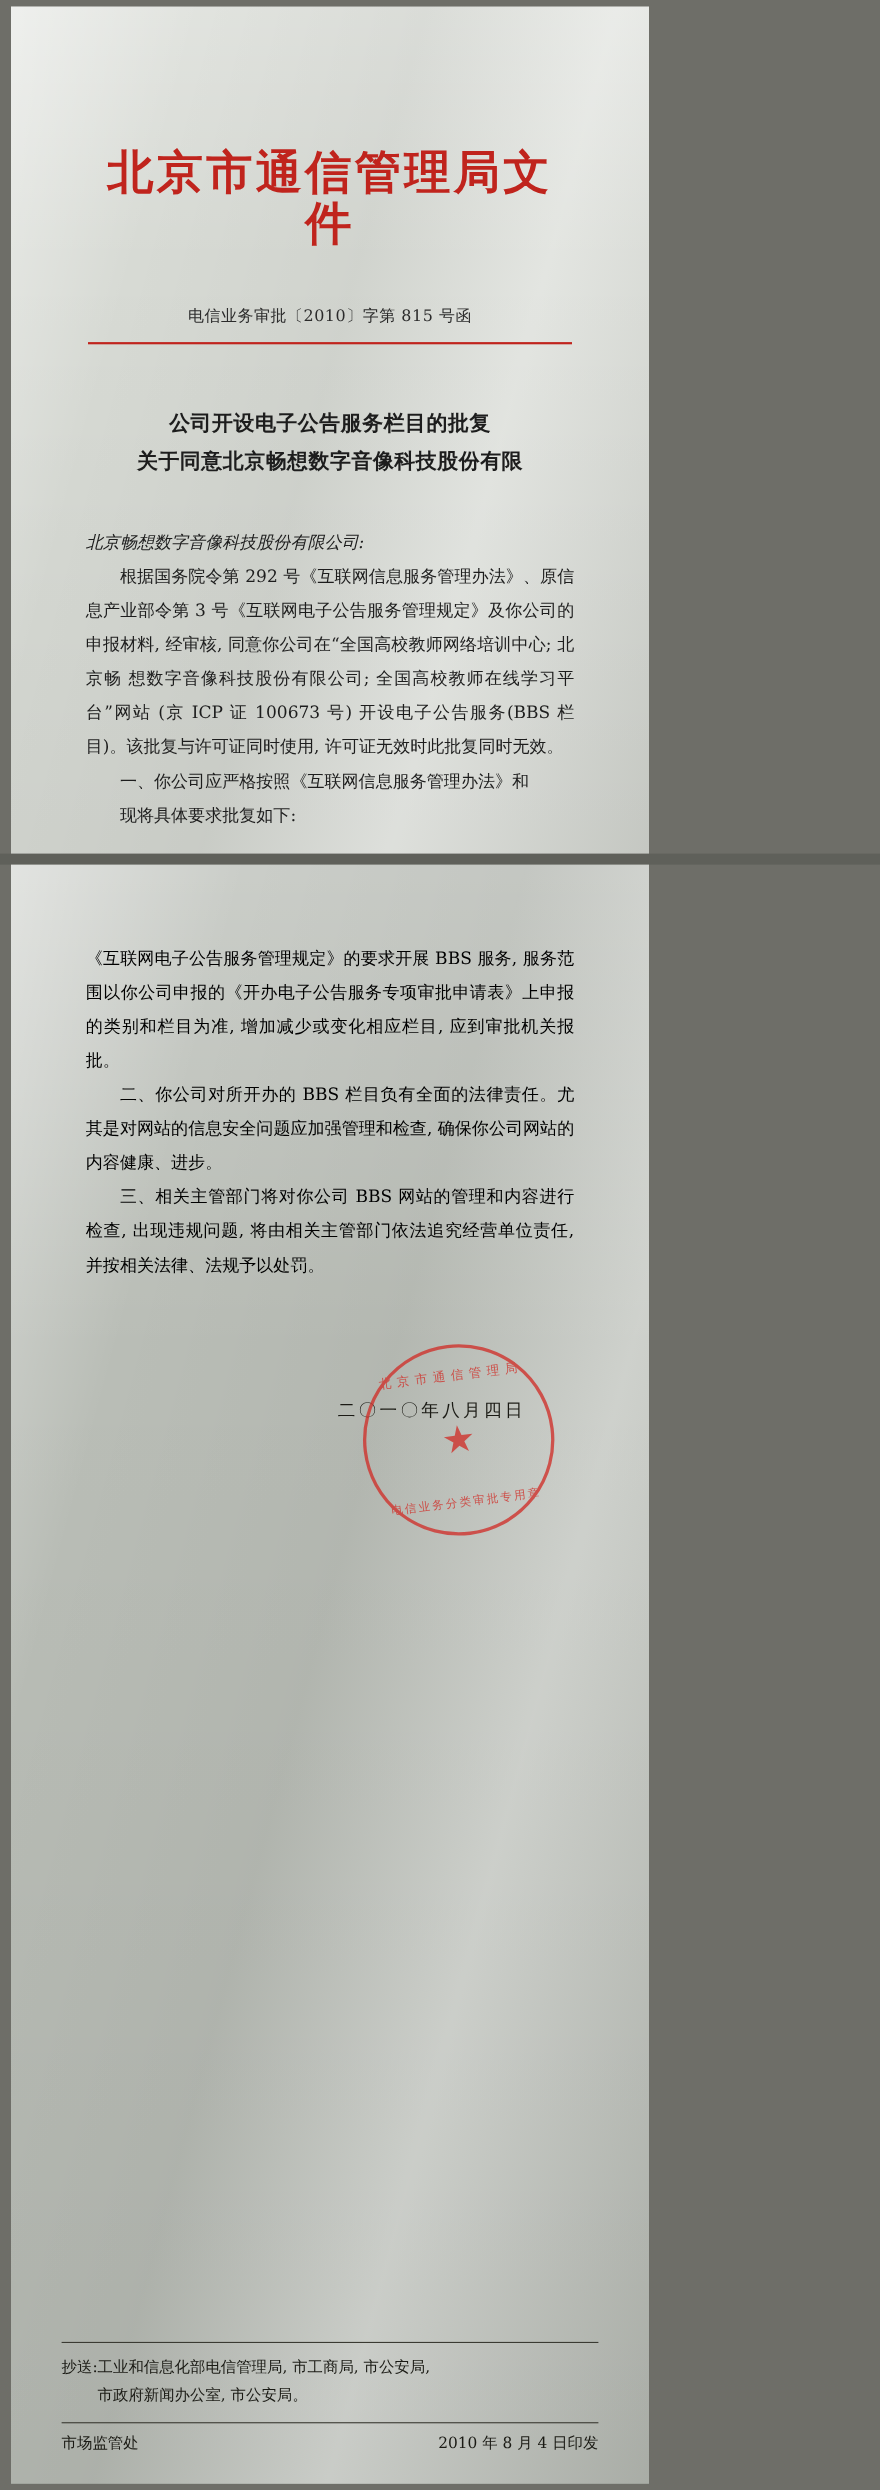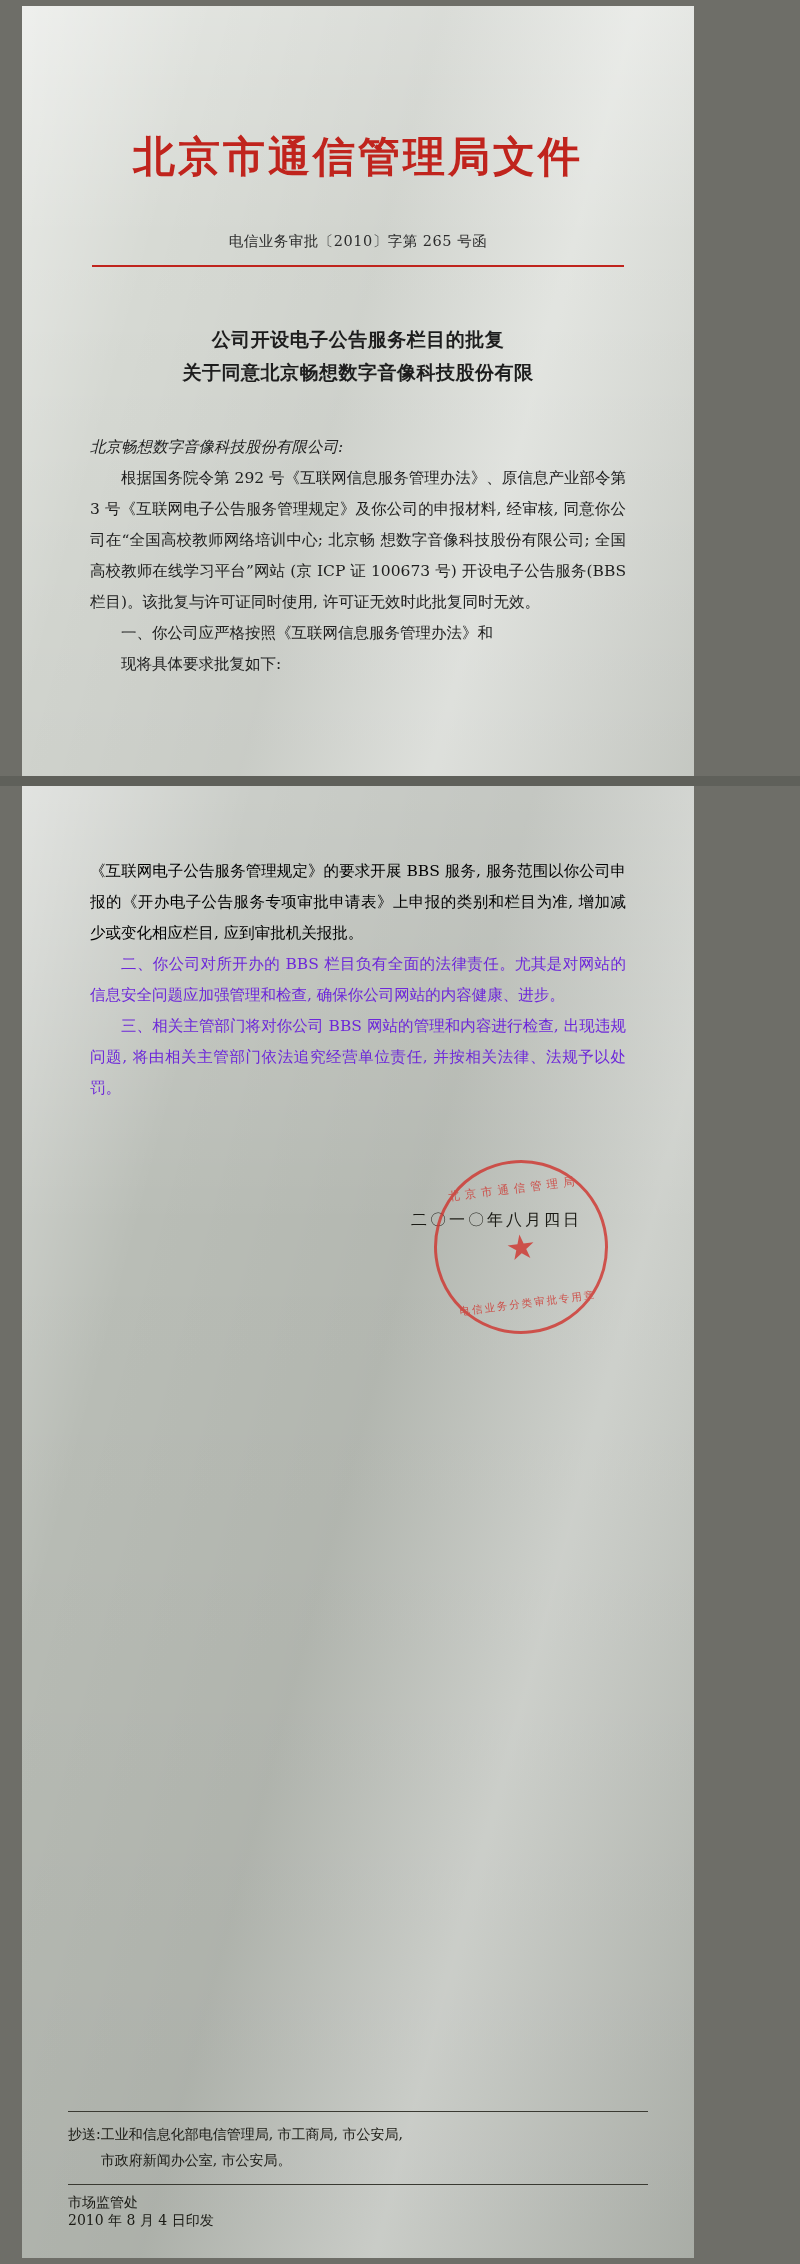--- a/index.html
+++ b/index.html
@@ -11,22 +11,22 @@
     width: 800px;
     height: 2264px;
     position: relative;
     overflow: hidden;
     font-family: "DejaVu Serif", "Liberation Serif", serif;
   }
 
   
   .sheet {
     position: absolute;
-    left: 22px;
-    width: 672px;
+    left: 10px;
+    width: 580px;
     background: #d9dcd6;
     box-sizing: border-box;
   }
   .sheet::after {
     
     content: "";
     position: absolute;
     inset: 0;
     pointer-events: none;
     background:
@@ -98,21 +98,21 @@
     font-size: 15.5px;
     color: #1d1d1d;
     line-height: 2.0;
     text-align: justify;
     text-indent: 2em;
     margin: 0;
   }
   .para + .para { margin-top: 0; }
 
   #sheet-bottom .page-inner { padding-top: 72px; }
-  #sheet-bottom .para { color: #6d28d9; }
+  #sheet-bottom .para { color: #000000; }
 
   .cont-para {
     font-size: 15.5px;
     line-height: 2.0;
     text-align: justify;
     text-indent: 0;
     margin: 0;
   }
 
   
@@ -186,21 +186,20 @@
     display: flex;
   }
   .footer-label { white-space: nowrap; }
   .footer-value { }
   .footer-value div { }
   .footer-bottom {
     display: flex;
     justify-content: space-between;
     font-size: 14px;
     color: #1a1a14;
-    flex-direction: column;
   }
 
   
   .scan-gap {
     position: absolute;
     left: 0; right: 0;
     top: 776px;
     height: 10px;
     background: #5f605a;
     z-index: 5;
@@ -209,21 +208,21 @@
 </head>
 <body>
 
 <div class="sheet" id="sheet-top">
   <div class="page-inner">
 
     <div class="masthead">
       <div class="masthead-title">北京市通信管理局文件</div>
     </div>
 
-    <div class="doc-number">电信业务审批〔2010〕字第 265 号函</div>
+    <div class="doc-number">电信业务审批〔2010〕字第 815 号函</div>
 
     <div class="red-rule"></div>
 
     <div class="doc-title">
       <div>公司开设电子公告服务栏目的批复</div>
       <div>关于同意北京畅想数字音像科技股份有限</div>
     </div>
 
     <div class="recipient">北京畅想数字音像科技股份有限公司:</div>
 

